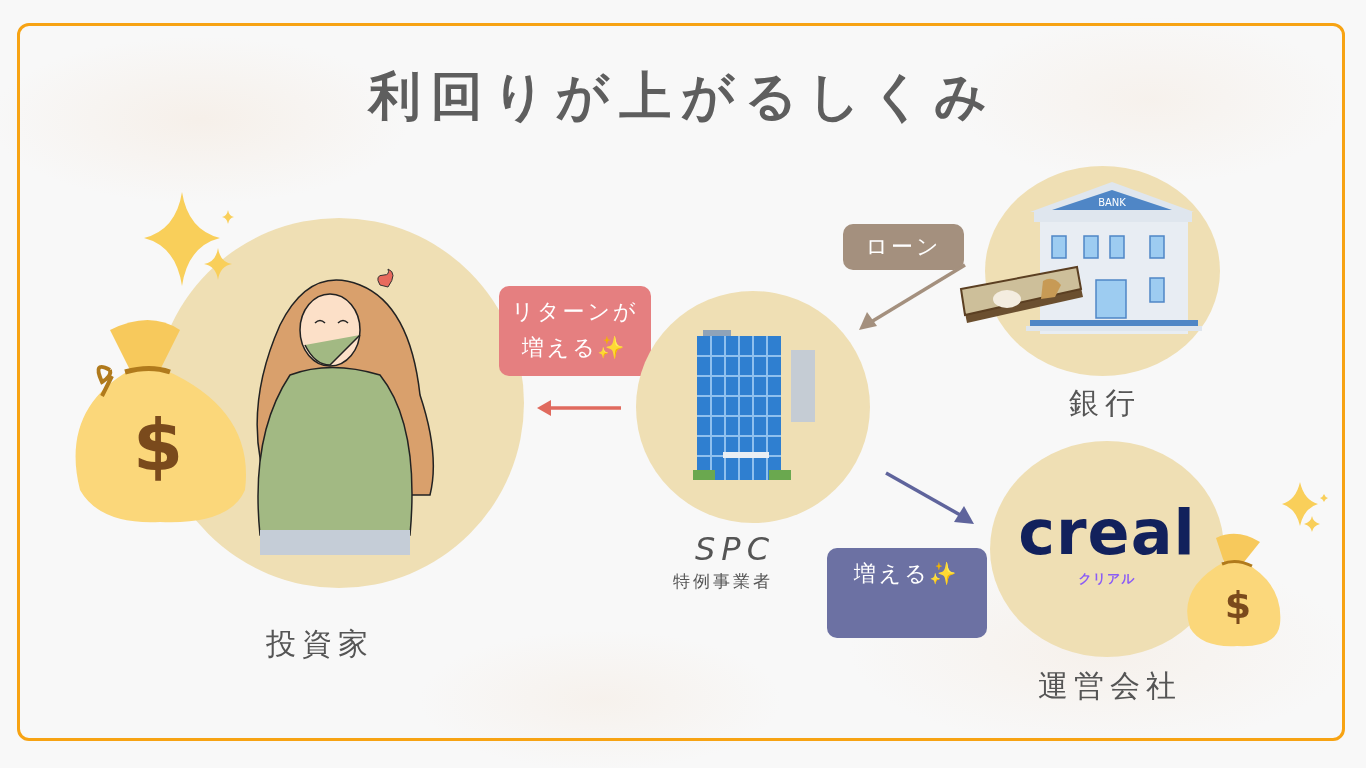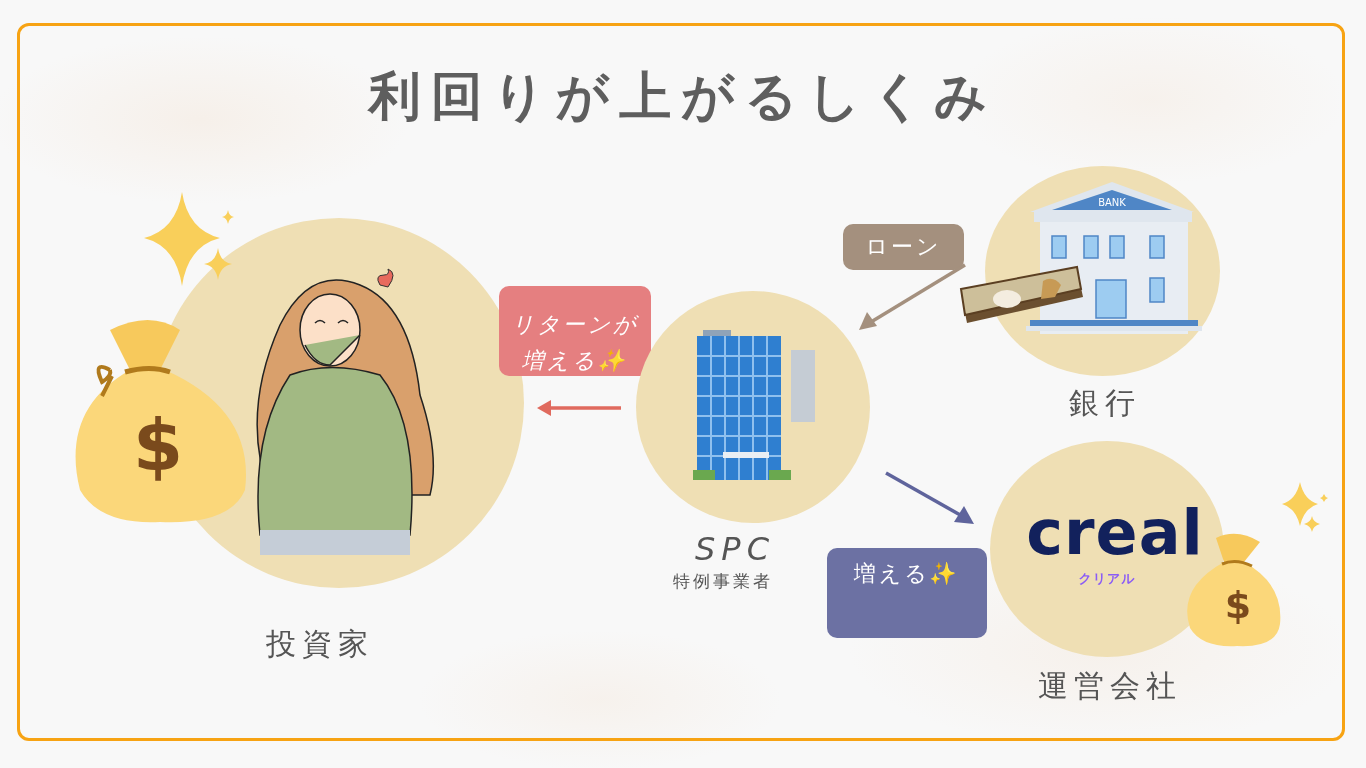--- a/index.html
+++ b/index.html
@@ -60,21 +60,21 @@
   <path d="M40 230 Q10 150 50 60 Q80 0 130 20 Q180 40 190 130 Q210 190 200 230 Z" fill="#d9a06c" stroke="#222" stroke-width="1.5"></path>
   <ellipse cx="100" cy="65" rx="30" ry="36" fill="#fce0c8" stroke="#222" stroke-width="1.5"></ellipse>
   <path d="M85 58 q5 -5 10 0 M108 58 q5 -5 10 0" stroke="#222" stroke-width="1.5" fill="none"></path>
   <path d="M30 270 Q20 170 60 110 Q100 95 150 110 Q190 160 180 270 Z" fill="#a2b983" stroke="#222" stroke-width="1.5"></path>
   <path d="M75 80 q10 20 25 20 q10 -10 30 -30" stroke="#222" stroke-width="1.5" fill="#a2b983"></path>
   <rect x="30" y="265" width="150" height="25" fill="#c5cdd7"></rect>
   <path d="M150 20 q-6 -10 4 -10 q6 0 4 -6 q10 4 0 18 z" fill="#e86a5d" stroke="#333" stroke-width="1"></path>
 </svg>
 <div class="label" style="left:230px;top:624px;width:180px;">投資家</div>
 
-<div class="bubble" style="left:499px;top:286px;width:152px;height:90px;background:#e57f80;padding-top:21px;box-sizing:border-box;font-style:italic;">
+<div class="bubble" style="left:499px;top:286px;width:152px;height:90px;background:#e57f80;padding-top:8px;box-sizing:border-box;">
   <div>リターンが</div>
   <div>増える✨</div>
 </div>
 <svg style="left:535px;top:397px;" width="90" height="24">
   <line x1="86" y1="11" x2="14" y2="11" stroke="#e06a5e" stroke-width="3.5"></line>
   <path d="M2 11 L16 3 L16 19 Z" fill="#e06a5e"></path>
 </svg>
 
 <div class="circle" style="left:636px;top:291px;width:234px;height:232px;"></div>
 <svg style="left:693px;top:330px;" width="130" height="160">
@@ -136,21 +136,21 @@
 <svg style="left:884px;top:470px;" width="92" height="58">
   <line x1="2" y1="3" x2="78" y2="46" stroke="#5f649c" stroke-width="3.5"></line>
   <path d="M90 54 L70 52 L80 36 Z" fill="#5f649c"></path>
 </svg>
 
 <div class="bubble" style="left:827px;top:548px;width:160px;height:90px;background:#6c71a3;padding-top:8px;box-sizing:border-box;">
   <div>増える✨</div>
 </div>
 
 <div class="circle" style="left:990px;top:441px;width:234px;height:216px;"></div>
-<div style="position:absolute;left:1012px;top:498px;width:190px;text-align:center;font-size:62px;font-weight:bold;color:#12215c;letter-spacing:1px;line-height:70px;margin-left:8px;">creal</div>
+<div style="position:absolute;left:1012px;top:498px;width:190px;text-align:center;font-size:62px;font-weight:bold;color:#12215c;letter-spacing:1px;line-height:70px;">creal</div>
 <div style="position:absolute;left:1012px;top:570px;width:190px;text-align:center;font-size:13px;font-weight:bold;color:#8b5cf6;letter-spacing:1px;">クリアル</div>
 <svg style="left:1278px;top:480px;" width="60" height="60">
   <path d="M22 2 Q26 20 40 24 Q26 28 22 46 Q18 28 4 24 Q18 20 22 2Z" fill="#f9cf5a"></path>
   <path d="M34 36 Q35 42 42 44 Q35 46 34 52 Q33 46 26 44 Q33 42 34 36Z" fill="#f9cf5a"></path>
   <path d="M46 14 Q47 17 50 18 Q47 19 46 22 Q45 19 42 18 Q45 17 46 14Z" fill="#f9cf5a"></path>
 </svg>
 <svg style="left:1182px;top:528px;" width="100" height="122">
   <path d="M34 10 Q55 0 78 14 L62 34 L42 34 Z" fill="#f7c95c"></path>
   <path d="M42 34 Q-5 60 8 100 Q20 120 55 118 Q95 120 98 96 Q102 56 62 34 Z" fill="#fbd77a"></path>
   <path d="M40 36 Q54 30 70 38" stroke="#b07a1c" stroke-width="3" fill="none"></path>

